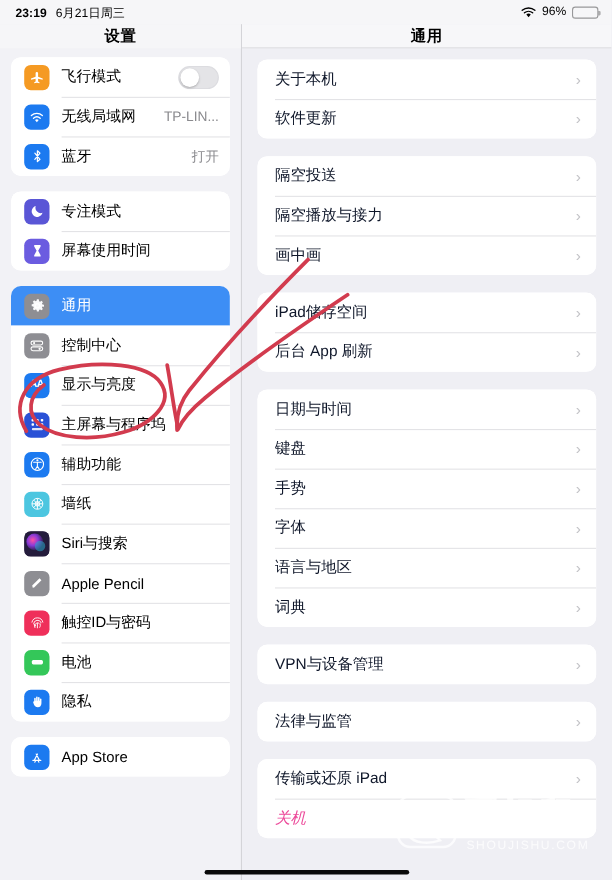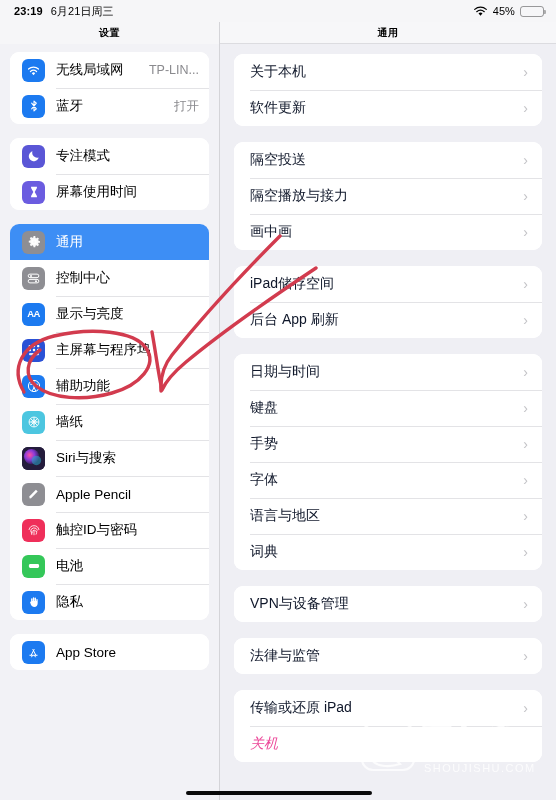--- a/index.html
+++ b/index.html
@@ -74,21 +74,21 @@
     display: flex;
     flex-direction: column;
     min-width: 0;
   }
 
   .nav-title {
     flex: 0 0 22px;
     display: flex;
     align-items: center;
     justify-content: center;
-    font-size: 10px;
+    font-size: 14px;
     font-weight: bold;
     color: #000;
     background: #f6f6f8;
     letter-spacing: .5px;
   }
   .pane-right .nav-title {
     background: #f7f7f9;
     border-bottom: 1px solid #dcdce0;
   }
   .pane-left .nav-title { background: #f6f6f8; }
@@ -250,31 +250,42 @@
     <div class="status-left">
       <span class="status-time">23:19</span>
       <span class="status-date">6月21日周三</span>
     </div>
     <div class="status-right">
       <svg class="wifi-icon" viewBox="0 0 16 12">
         <path d="M8 10.6 L10.2 7.9 a3.4 3.4 0 0 0-4.4 0 Z" fill="#000"></path>
         <path d="M3.9 6.2 a6.3 6.3 0 0 1 8.2 0" stroke="#000" stroke-width="1.35" fill="none" stroke-linecap="round"></path>
         <path d="M1.7 3.7 a9.6 9.6 0 0 1 12.6 0" stroke="#000" stroke-width="1.35" fill="none" stroke-linecap="round"></path>
       </svg>
-      <span class="batt-pct">45%</span>
+      <span class="batt-pct">96%</span>
       <span class="battery"><span class="fill" style="width: 45%; background: rgb(246, 201, 21);"></span></span>
     </div>
   </div>
 
   <div class="panes">
 
     <div class="pane-left">
       <div class="nav-title">设置</div>
       <div class="scroll" id="left-list">
           <div class="l-group first">
+            <div class="l-row">
+              <span class="l-icon" style="background: rgb(245, 154, 35);">
+                <svg viewBox="0 0 24 24" width="15" height="15">
+                  <path fill="#fff" d="M20.5 13.2 13.8 11V5.6a1.8 1.8 0 0 0-3.6 0V11L3.5 13.2v1.9l6.7-1.2v3.7l-2 1.3v1.4l3.8-.9 3.8.9v-1.4l-2-1.3v-3.7l6.7 1.2z"></path>
+                </svg>
+              </span>
+              <span class="l-label">飞行模式</span>
+              <span class="toggle">
+                <span class="knob"></span>
+              </span>
+            </div>
             <div class="l-row">
               <span class="l-icon" style="background: rgb(28, 122, 240);">
                 <svg viewBox="0 0 24 20" width="15" height="13">
                   <path fill="#fff" d="M12 17.6 14.7 14.2a3.9 3.9 0 0 0-5.4 0z"></path>
                   <path d="M7.1 11.6a7.5 7.5 0 0 1 9.8 0" stroke="#fff" stroke-width="1.9" fill="none" stroke-linecap="round"></path>
                   <path d="M4 7.7a12 12 0 0 1 16 0" stroke="#fff" stroke-width="1.9" fill="none" stroke-linecap="round"></path>
                 </svg>
               </span>
               <span class="l-label">无线局域网</span>
               <span class="l-value">TP-LIN...</span>

